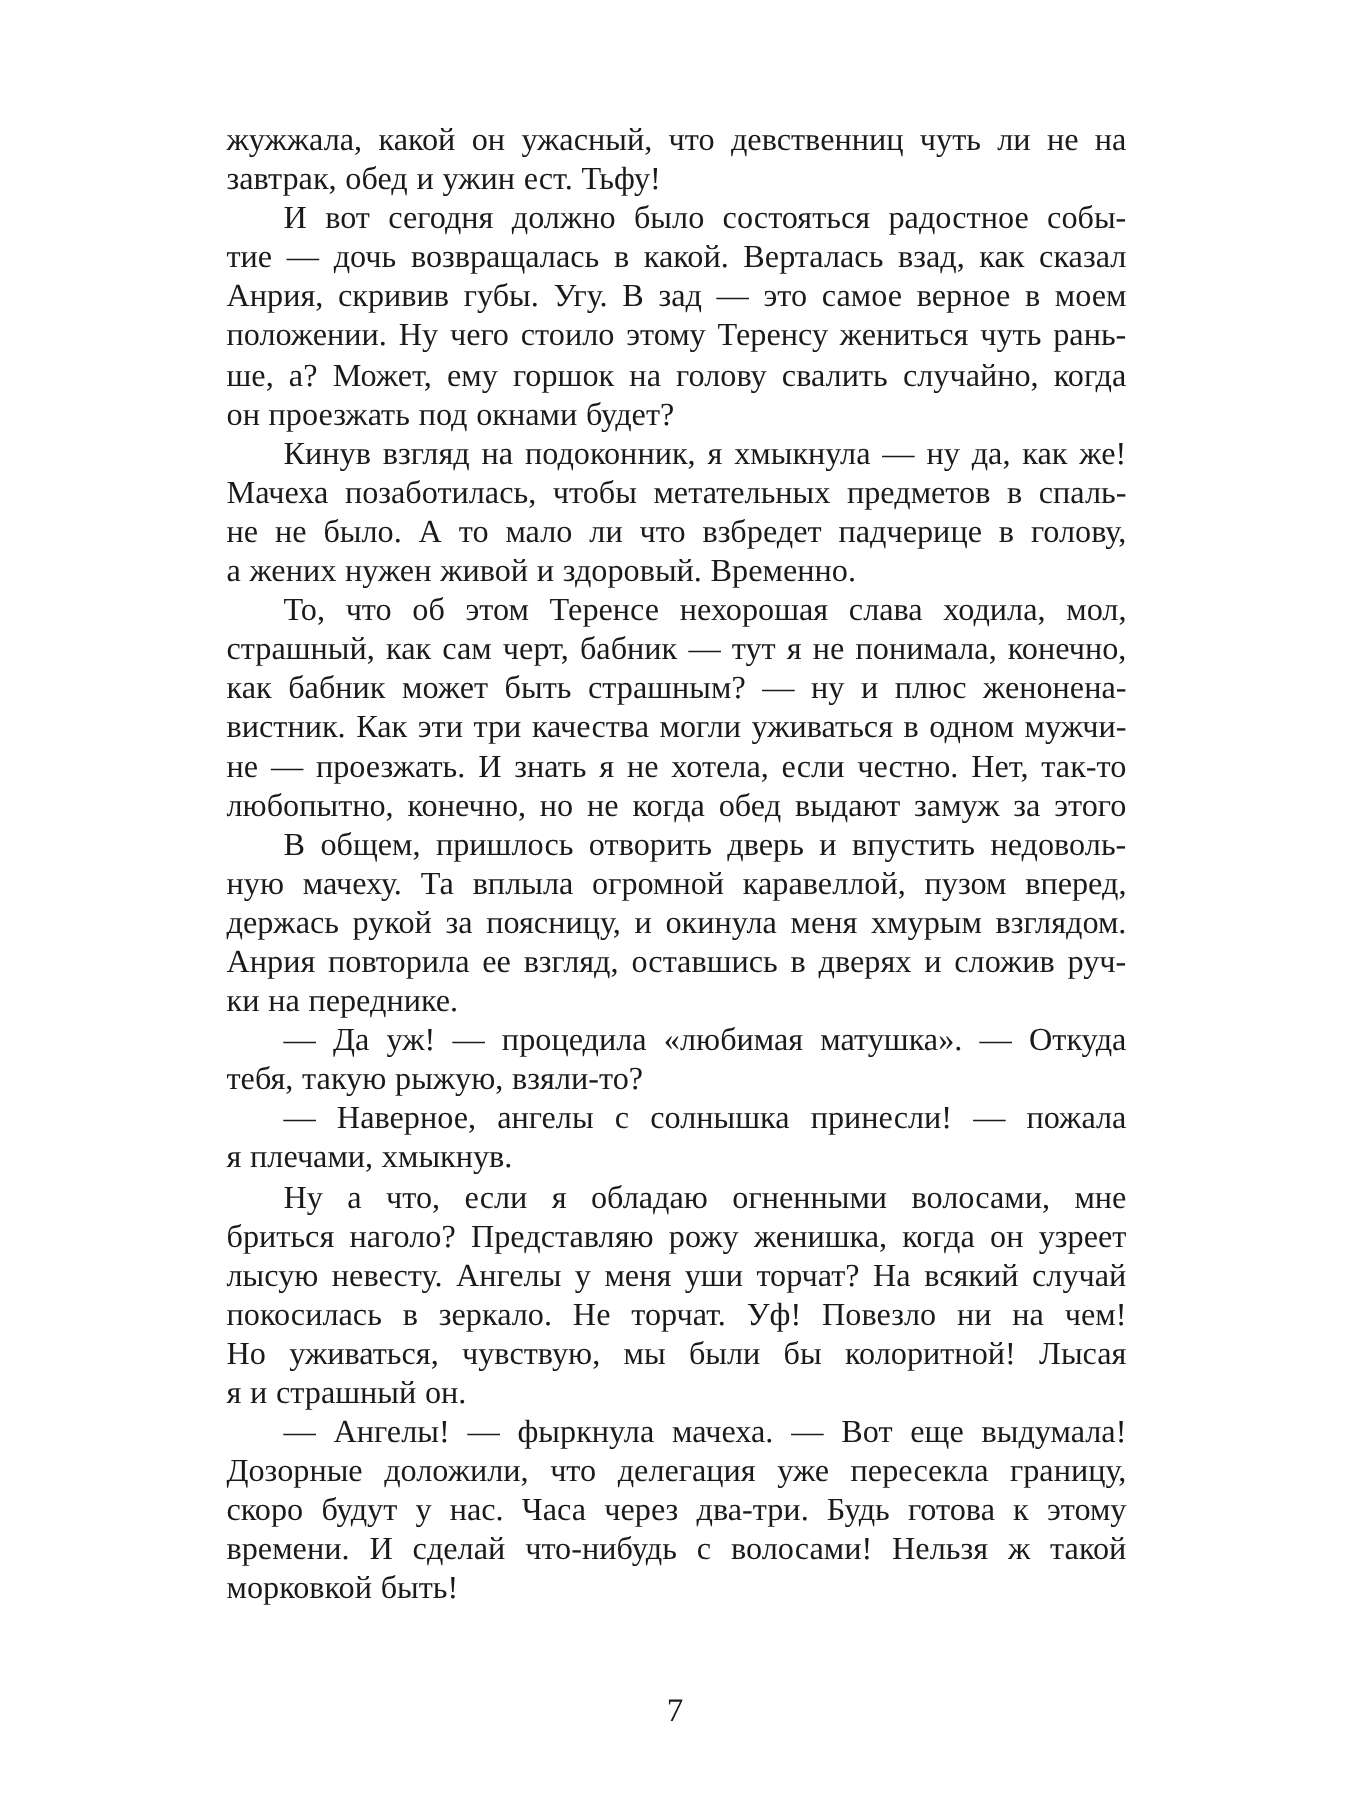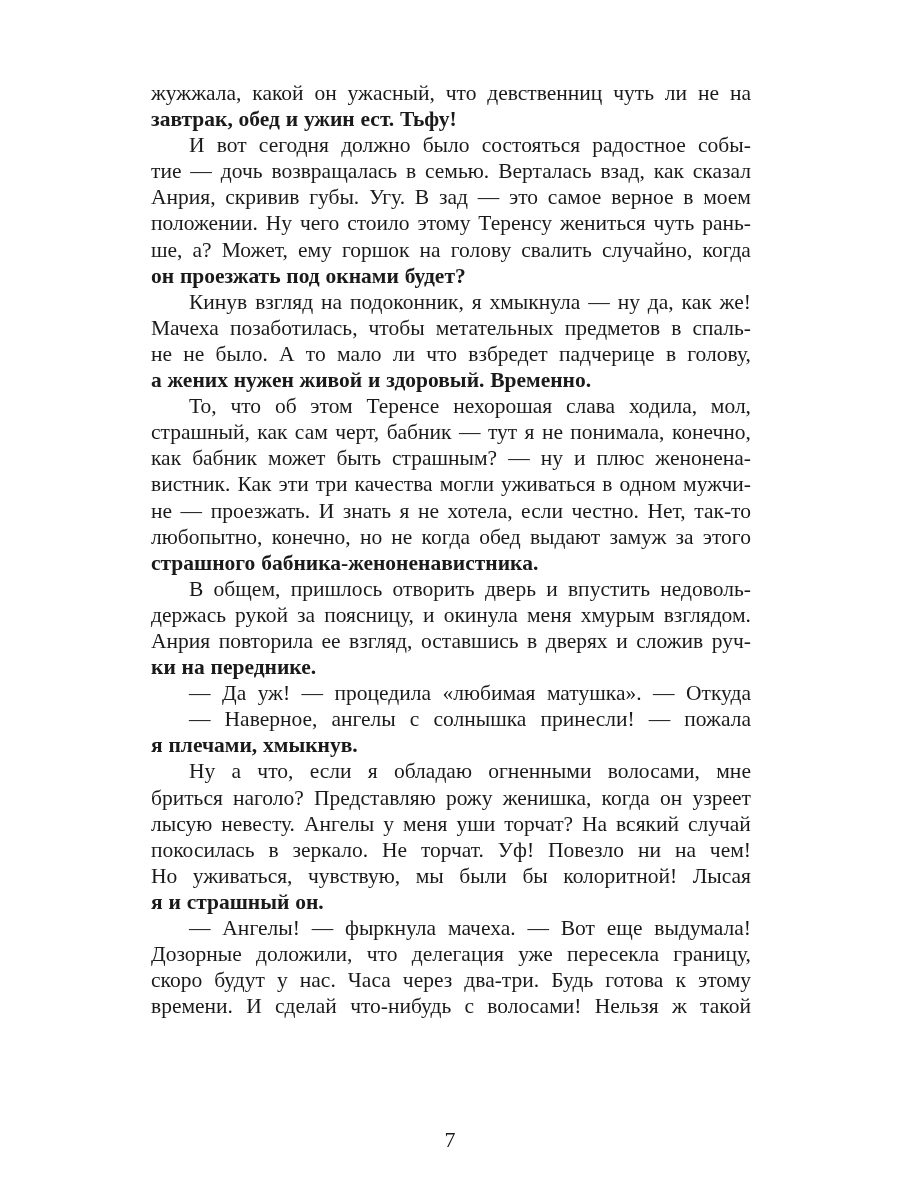--- a/index.html
+++ b/index.html
@@ -26,21 +26,20 @@
       height: 26.1px;
       line-height: 26px;
       font-size: 21.5px;
       white-space: nowrap;
       display: flex;
       justify-content: space-between;
     }
     .line.last {
       justify-content: flex-start;
       gap: 0.27em;
-      font-weight: bold;
     }
     .line.indent {
       padding-left: 38px;
     }
     .word {
       display: inline-block;
     }
     .page-number {
       position: absolute;
       left: 0;
@@ -87,21 +86,21 @@
         <span class="word">состояться</span>
         <span class="word">радостное</span>
         <span class="word">собы-</span>
       </div>
       <div class="line">
         <span class="word">тие</span>
         <span class="word">—</span>
         <span class="word">дочь</span>
         <span class="word">возвращалась</span>
         <span class="word">в</span>
-        <span class="word">семью.</span>
+        <span class="word">какой.</span>
         <span class="word">Верталась</span>
         <span class="word">взад,</span>
         <span class="word">как</span>
         <span class="word">сказал</span>
       </div>
       <div class="line">
         <span class="word">Анрия,</span>
         <span class="word">скривив</span>
         <span class="word">губы.</span>
         <span class="word">Угу.</span>
@@ -260,37 +259,43 @@
         <span class="word">конечно,</span>
         <span class="word">но</span>
         <span class="word">не</span>
         <span class="word">когда</span>
         <span class="word">обед</span>
         <span class="word">выдают</span>
         <span class="word">замуж</span>
         <span class="word">за</span>
         <span class="word">этого</span>
       </div>
-      <div class="line last">
-        <span class="word">страшного</span>
-        <span class="word">бабника-женоненавистника.</span>
-      </div>
     </div>
     <div>
       <div class="line indent">
         <span class="word">В</span>
         <span class="word">общем,</span>
         <span class="word">пришлось</span>
         <span class="word">отворить</span>
         <span class="word">дверь</span>
         <span class="word">и</span>
         <span class="word">впустить</span>
         <span class="word">недоволь-</span>
       </div>
       <div class="line">
+        <span class="word">ную</span>
+        <span class="word">мачеху.</span>
+        <span class="word">Та</span>
+        <span class="word">вплыла</span>
+        <span class="word">огромной</span>
+        <span class="word">каравеллой,</span>
+        <span class="word">пузом</span>
+        <span class="word">вперед,</span>
+      </div>
+      <div class="line">
         <span class="word">держась</span>
         <span class="word">рукой</span>
         <span class="word">за</span>
         <span class="word">поясницу,</span>
         <span class="word">и</span>
         <span class="word">окинула</span>
         <span class="word">меня</span>
         <span class="word">хмурым</span>
         <span class="word">взглядом.</span>
       </div>
@@ -316,20 +321,26 @@
       <div class="line indent">
         <span class="word">—</span>
         <span class="word">Да</span>
         <span class="word">уж!</span>
         <span class="word">—</span>
         <span class="word">процедила</span>
         <span class="word">«любимая</span>
         <span class="word">матушка».</span>
         <span class="word">—</span>
         <span class="word">Откуда</span>
+      </div>
+      <div class="line last">
+        <span class="word">тебя,</span>
+        <span class="word">такую</span>
+        <span class="word">рыжую,</span>
+        <span class="word">взяли-то?</span>
       </div>
     </div>
     <div>
       <div class="line indent">
         <span class="word">—</span>
         <span class="word">Наверное,</span>
         <span class="word">ангелы</span>
         <span class="word">с</span>
         <span class="word">солнышка</span>
         <span class="word">принесли!</span>
@@ -443,16 +454,20 @@
         <span class="word">времени.</span>
         <span class="word">И</span>
         <span class="word">сделай</span>
         <span class="word">что-нибудь</span>
         <span class="word">с</span>
         <span class="word">волосами!</span>
         <span class="word">Нельзя</span>
         <span class="word">ж</span>
         <span class="word">такой</span>
       </div>
+      <div class="line last">
+        <span class="word">морковкой</span>
+        <span class="word">быть!</span>
+      </div>
     </div>
   </div>
 
 <div class="page-number">7</div>
 
 </body></html>

